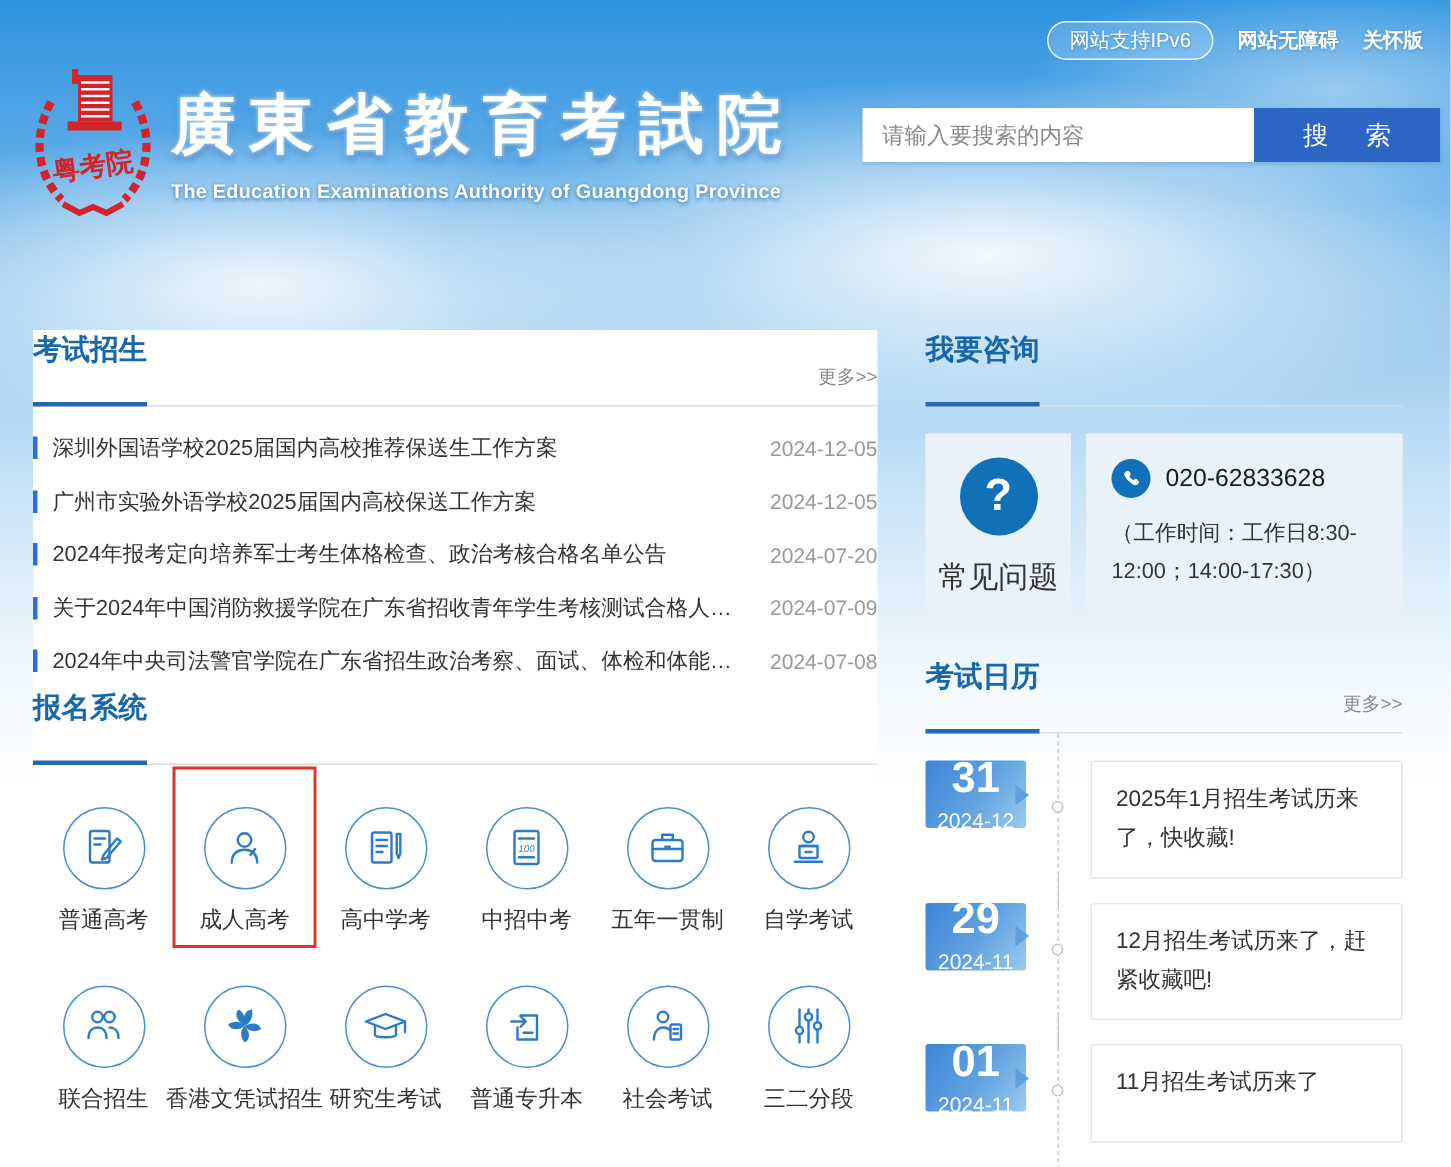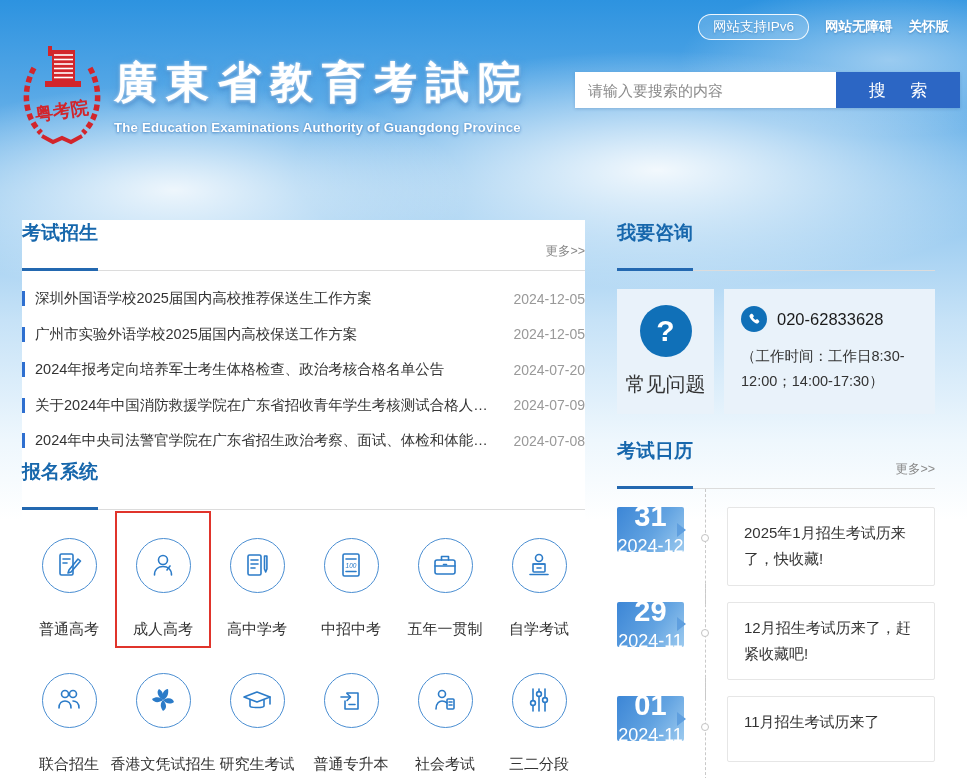--- a/index.html
+++ b/index.html
@@ -59,21 +59,21 @@
   .news-title { flex:1; font-size:14.5px; color:#333; white-space:nowrap; overflow:hidden; text-overflow:ellipsis; padding-right:14px; }
   .news-date { color:#999; font-size:14px; flex:0 0 auto; }
 
   
   .systems-head { }
   .sys-grid { display:grid; grid-template-columns:repeat(6,94px); margin-top:2px; }
   .sys-cell { position:relative; display:flex; flex-direction:column; align-items:center; padding:26px 0 8px 0; cursor:pointer; }
   .sys-cell.hl { outline:2px solid #e0342b; outline-offset:-1px; }
   .sys-circle { width:55px; height:55px; border:1px solid #4a8ed2; border-radius:50%; display:flex; align-items:center; justify-content:center; background:#fff; }
   .sys-circle svg { stroke:#2b7bc8; fill:none; stroke-width:1.6; stroke-linecap:round; stroke-linejoin:round; }
-  .sys-label { margin-top:27px; font-size:15px; color:#333; white-space:nowrap; }
+  .sys-label { margin-top:11px; font-size:15px; color:#333; white-space:nowrap; }
 
   
   .consult-cards { display:flex; margin-top:18px; }
   .card-faq { width:97px; height:125px; background:#e9f2fa; display:flex; flex-direction:column; align-items:center; justify-content:center; cursor:pointer; }
   .q-circle { width:52px; height:52px; border-radius:50%; background:#1070b8; color:#fff; font-size:30px; font-weight:bold; display:flex; align-items:center; justify-content:center; }
   .card-faq .lbl { margin-top:14px; font-size:20px; color:#333; }
   .card-phone { flex:1; margin-left:10px; height:125px; background:#e9f2fa; padding:17px 8px 0 17px; }
   .phone-row { display:flex; align-items:center; gap:10px; }
   .phone-circle { width:26px; height:26px; border-radius:50%; background:#1070b8; display:flex; align-items:center; justify-content:center; flex:0 0 auto; }
   .phone-num { font-size:16.5px; color:#1a1a1a; }
@@ -81,21 +81,21 @@
 
   
   .calendar-head { margin-top:24px; }
   .cal-list { margin-top:18px; }
   .cal-entry { display:flex; margin-bottom:16px; position:relative; }
   .cal-badge { position:relative; width:67px; height:45px; border-radius:2px; flex:0 0 auto;
     background:linear-gradient(125deg,#3c86d6 0%,#62a3e1 55%,#9ccaef 100%);
     color:#fff; display:flex; flex-direction:column; align-items:center; justify-content:center; }
   .cal-badge::after { content:''; position:absolute; right:-9px; top:50%; margin-top:-7px; border:7px solid transparent; border-left:9px solid #5f9fdf; }
   .cal-day { font-size:29px; font-weight:bold; line-height:1; }
-  .cal-month { font-size:18px; margin-top:5px; }
+  .cal-month { font-size:14px; margin-top:5px; }
   .cal-track { width:43px; position:relative; flex:0 0 auto; }
   .cal-track::before { content:''; position:absolute; left:21px; top:-18px; bottom:-18px; border-left:1px dashed #c9c9c9; }
   .cal-dot { position:absolute; left:17px; top:27px; width:8px; height:8px; border-radius:50%; background:#fff; border:1px solid #c3c3c3; z-index:2; }
   .cal-card { flex:1; border:1px solid #e6e6e6; border-radius:2px; padding:12px 16px; font-size:15px; color:#333; line-height:1.75; min-height:66px; background:#fff; cursor:pointer; }
 </style>
 </head>
 <body>
 
 <div class="page">
 

